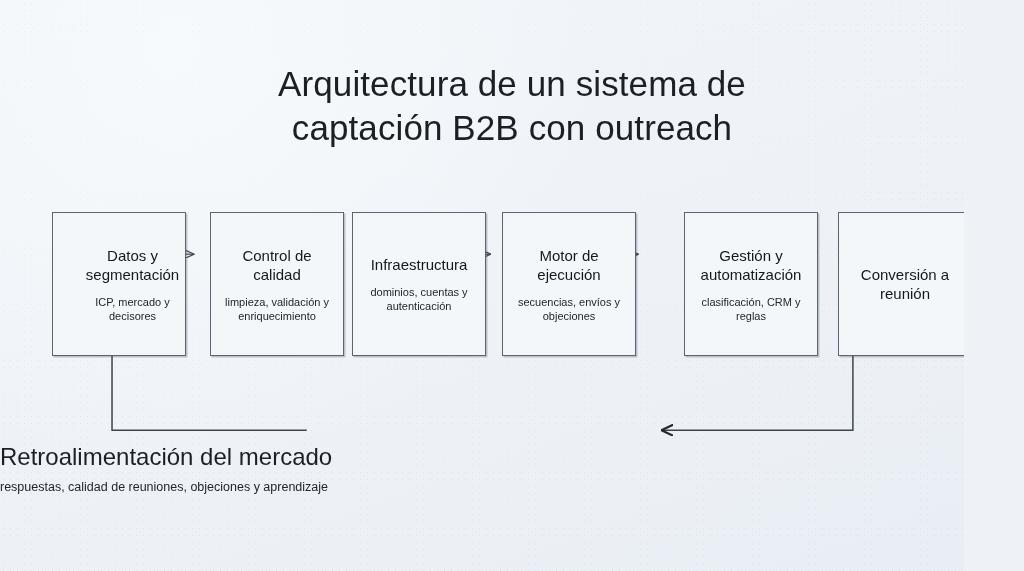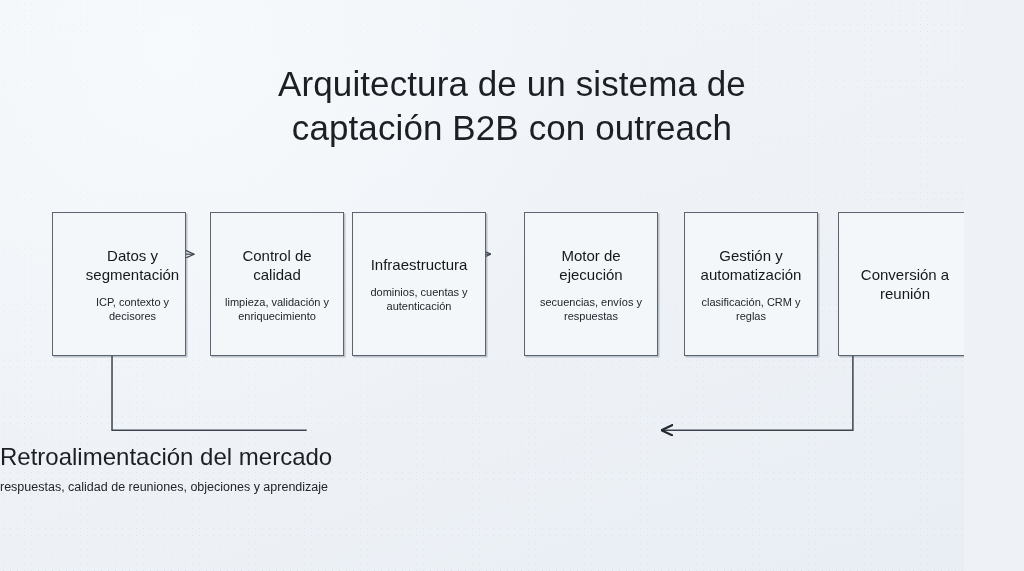--- a/index.html
+++ b/index.html
@@ -94,21 +94,21 @@
     margin-top: 11px;
     font-size: 11px;
     line-height: 14px;
     color: #22262b;
     text-align: center;
   }
 
   .n1 { left: 52px; padding-left: 34px; }
   .n2 { left: 210px; }
   .n3 { left: 352px; }
-  .n4 { left: 524px; }
+  .n4 { left: 502px; }
   .n5 { left: 684px; }
   .n6 { left: 838px; }
 
   
   #feedback-title {
     position: absolute;
     left: 0;
     top: 441px;
     width: 1024px;
     text-align: left;
@@ -166,36 +166,36 @@
     </g>
 
     <g stroke="#3d444d" stroke-width="1.6" fill="none" stroke-linecap="square">
       <path d="M 906 357 L 906 457 L 703 457" marker-end="url(#ah-left)"></path>
       <path d="M 325 457 L 119 457 L 119 360" marker-end="url(#ah-up)"></path>
     </g>
   </svg>
 
   <div class="node n1">
     <div class="node-title">Datos y segmentación</div>
-    <div class="node-sub">ICP, contexto y decisores</div>
+    <div class="node-sub">ICP, mercado y decisores</div>
   </div>
 
   <div class="node n2">
     <div class="node-title">Control de calidad</div>
     <div class="node-sub">limpieza, validación y enriquecimiento</div>
   </div>
 
   <div class="node n3">
     <div class="node-title">Infraestructura</div>
     <div class="node-sub">dominios, cuentas y autenticación</div>
   </div>
 
   <div class="node n4">
     <div class="node-title">Motor de ejecución</div>
-    <div class="node-sub">secuencias, envíos y respuestas</div>
+    <div class="node-sub">secuencias, envíos y objeciones</div>
   </div>
 
   <div class="node n5">
     <div class="node-title">Gestión y automatización</div>
     <div class="node-sub">clasificación, CRM y reglas</div>
   </div>
 
   <div class="node n6">
     <div class="node-title">Conversión a reunión</div>
   </div>

